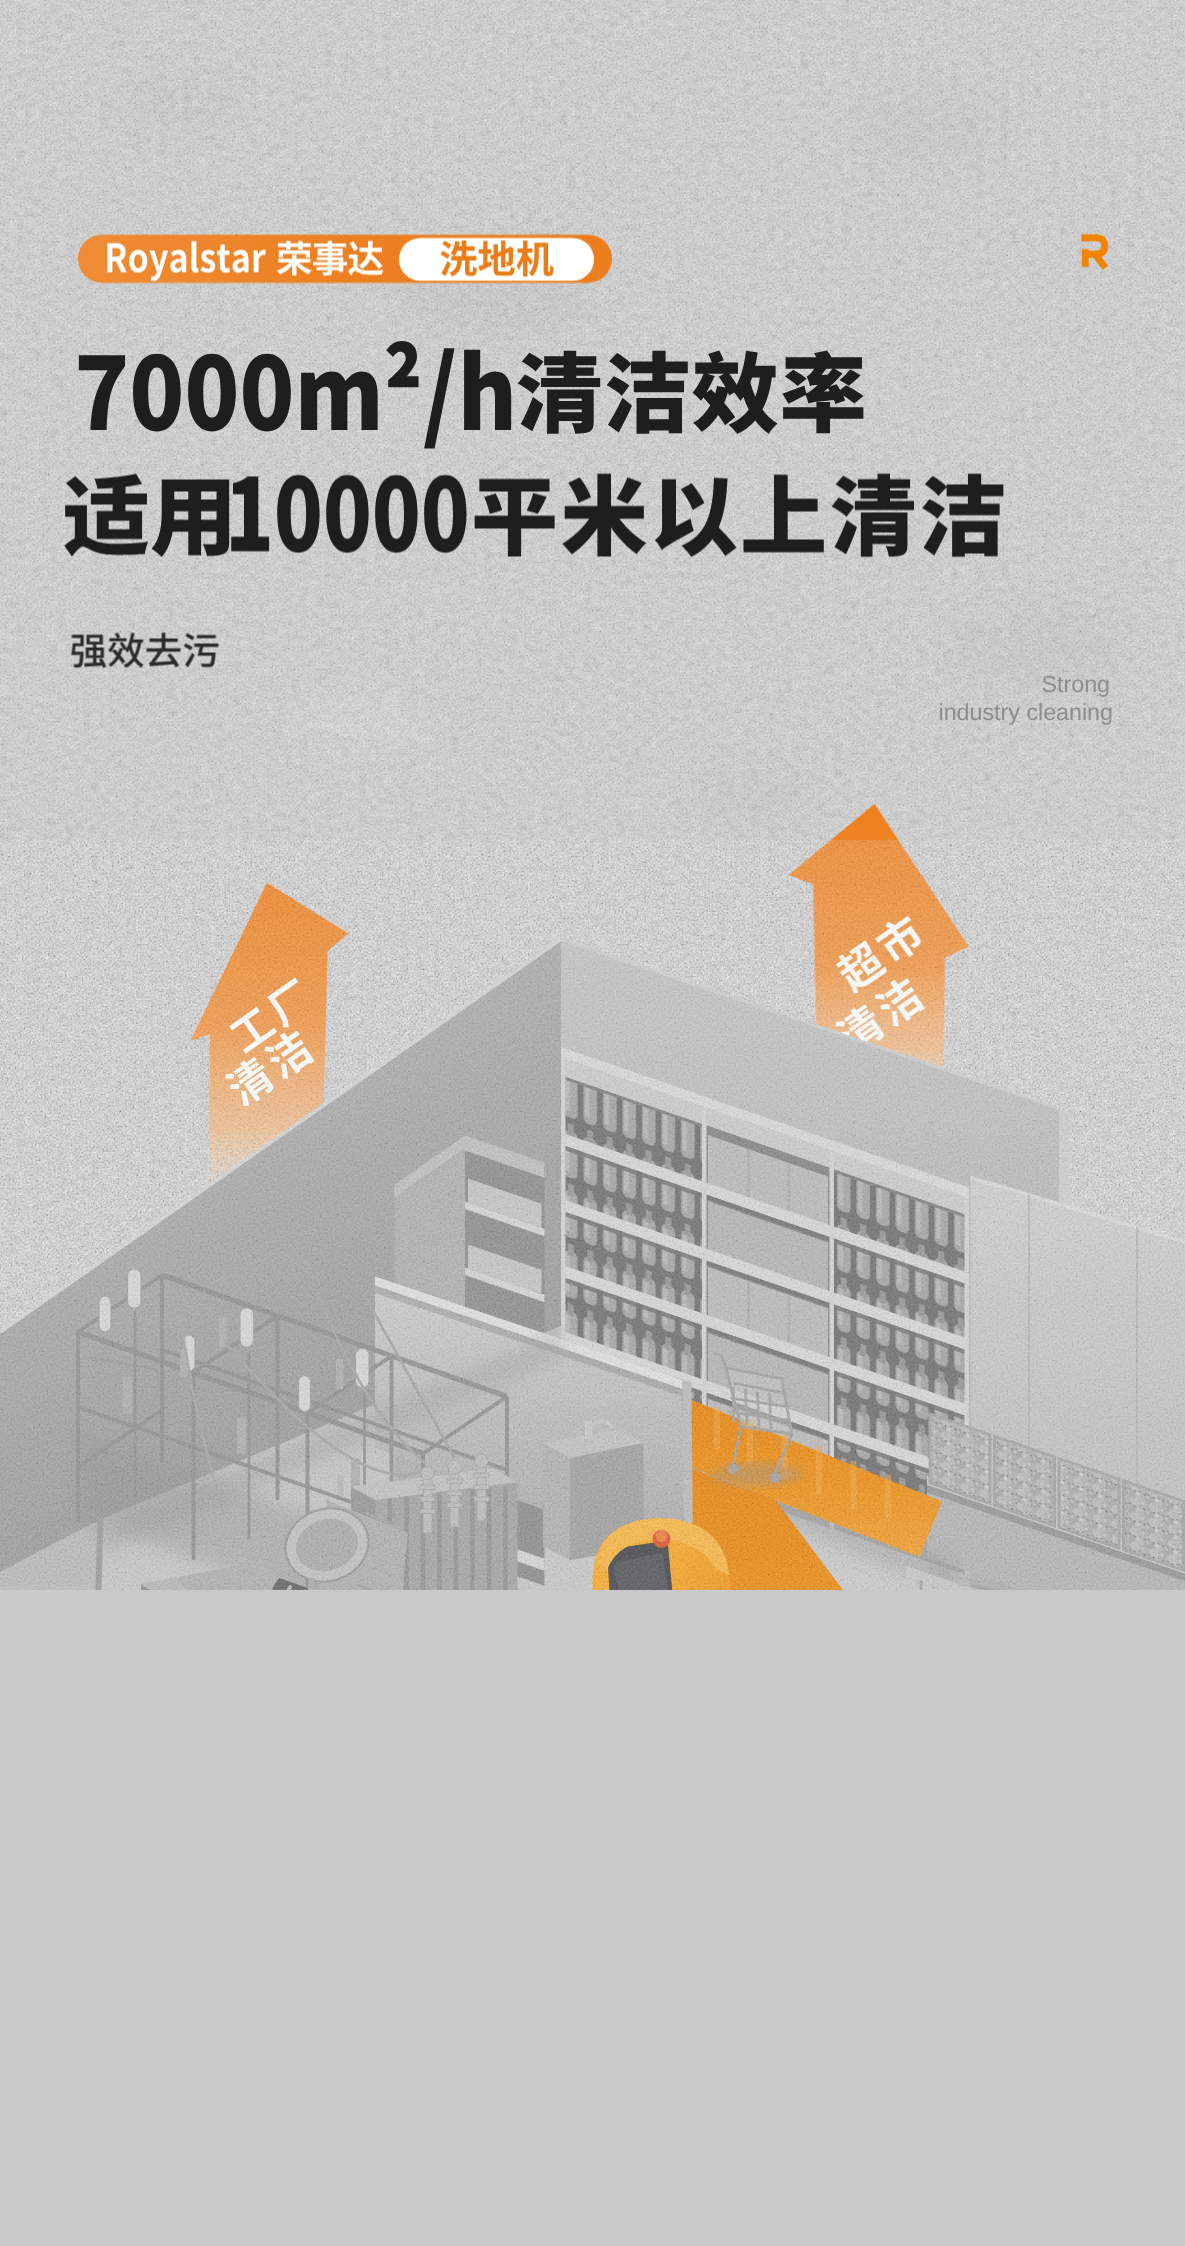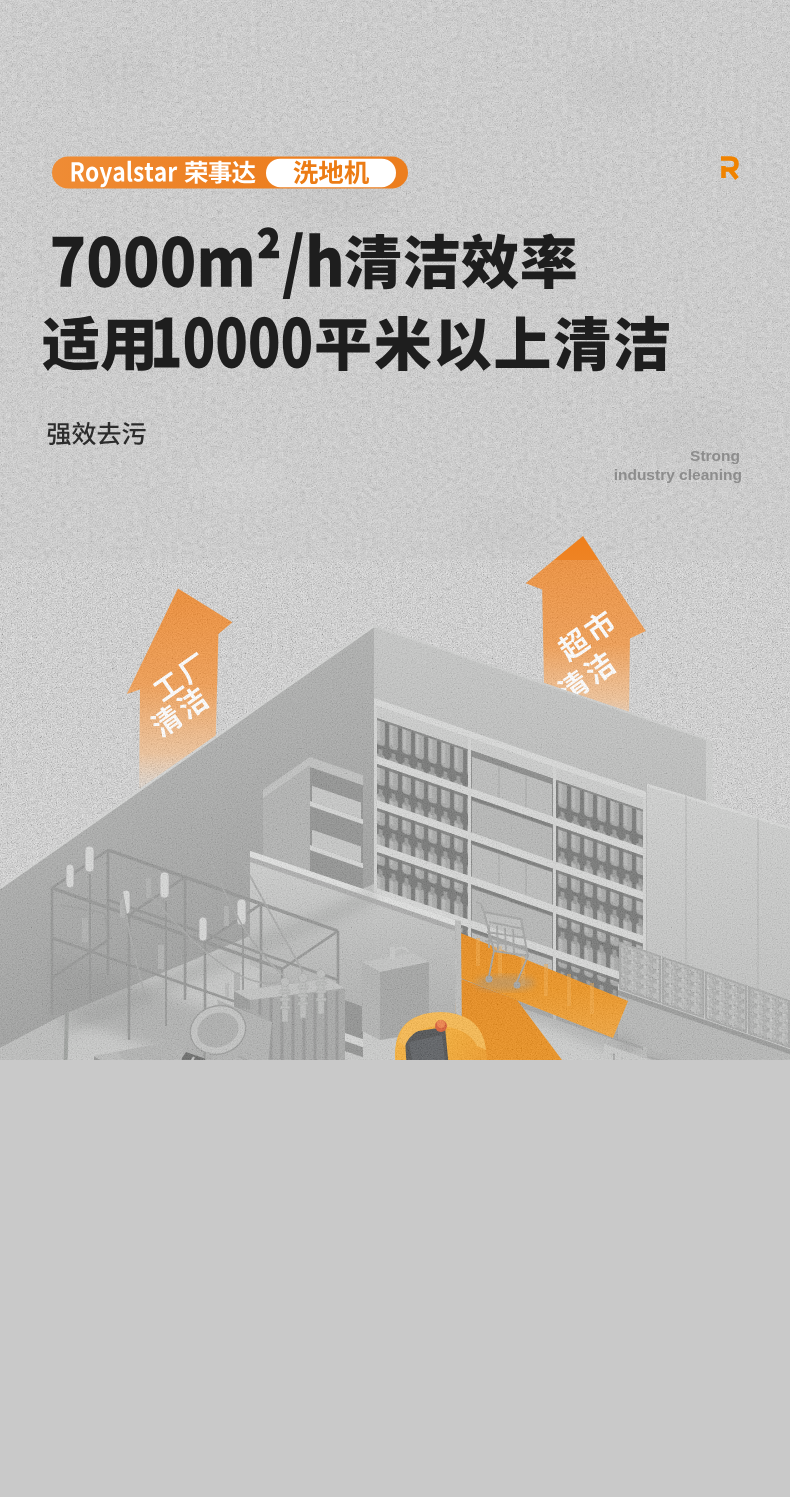--- a/index.html
+++ b/index.html
@@ -1,15 +1,15 @@
 <!DOCTYPE html>
 <html><head><meta charset="utf-8">
 <style>
 html,body{margin:0;padding:0;background:#c9c9c9;}
-#page{position:relative;width:790px;height:1060px;overflow:hidden;font-family:"Liberation Sans",sans-serif;font-weight:bold;}
+#page{position:relative;width:790px;height:1060px;overflow:hidden;font-family:"Liberation Sans",sans-serif;}
 </style></head>
 <body>
 <div id="page">
 <svg width="790" height="1497" viewBox="0 0 790 1497" xmlns="http://www.w3.org/2000/svg">
 <defs>
 <filter id="grain" x="0" y="0" width="100%" height="100%">
   <feTurbulence type="fractalNoise" baseFrequency="0.8" numOctaves="2" seed="7" stitchTiles="stitch"></feTurbulence>
   <feColorMatrix type="matrix" values="0.8 0.8 0.8 0 -0.51 0.8 0.8 0.8 0 -0.51 0.8 0.8 0.8 0 -0.51 0 0 0 0 1"></feColorMatrix>
 </filter>
 <filter id="grain2" x="0" y="0" width="100%" height="100%">

